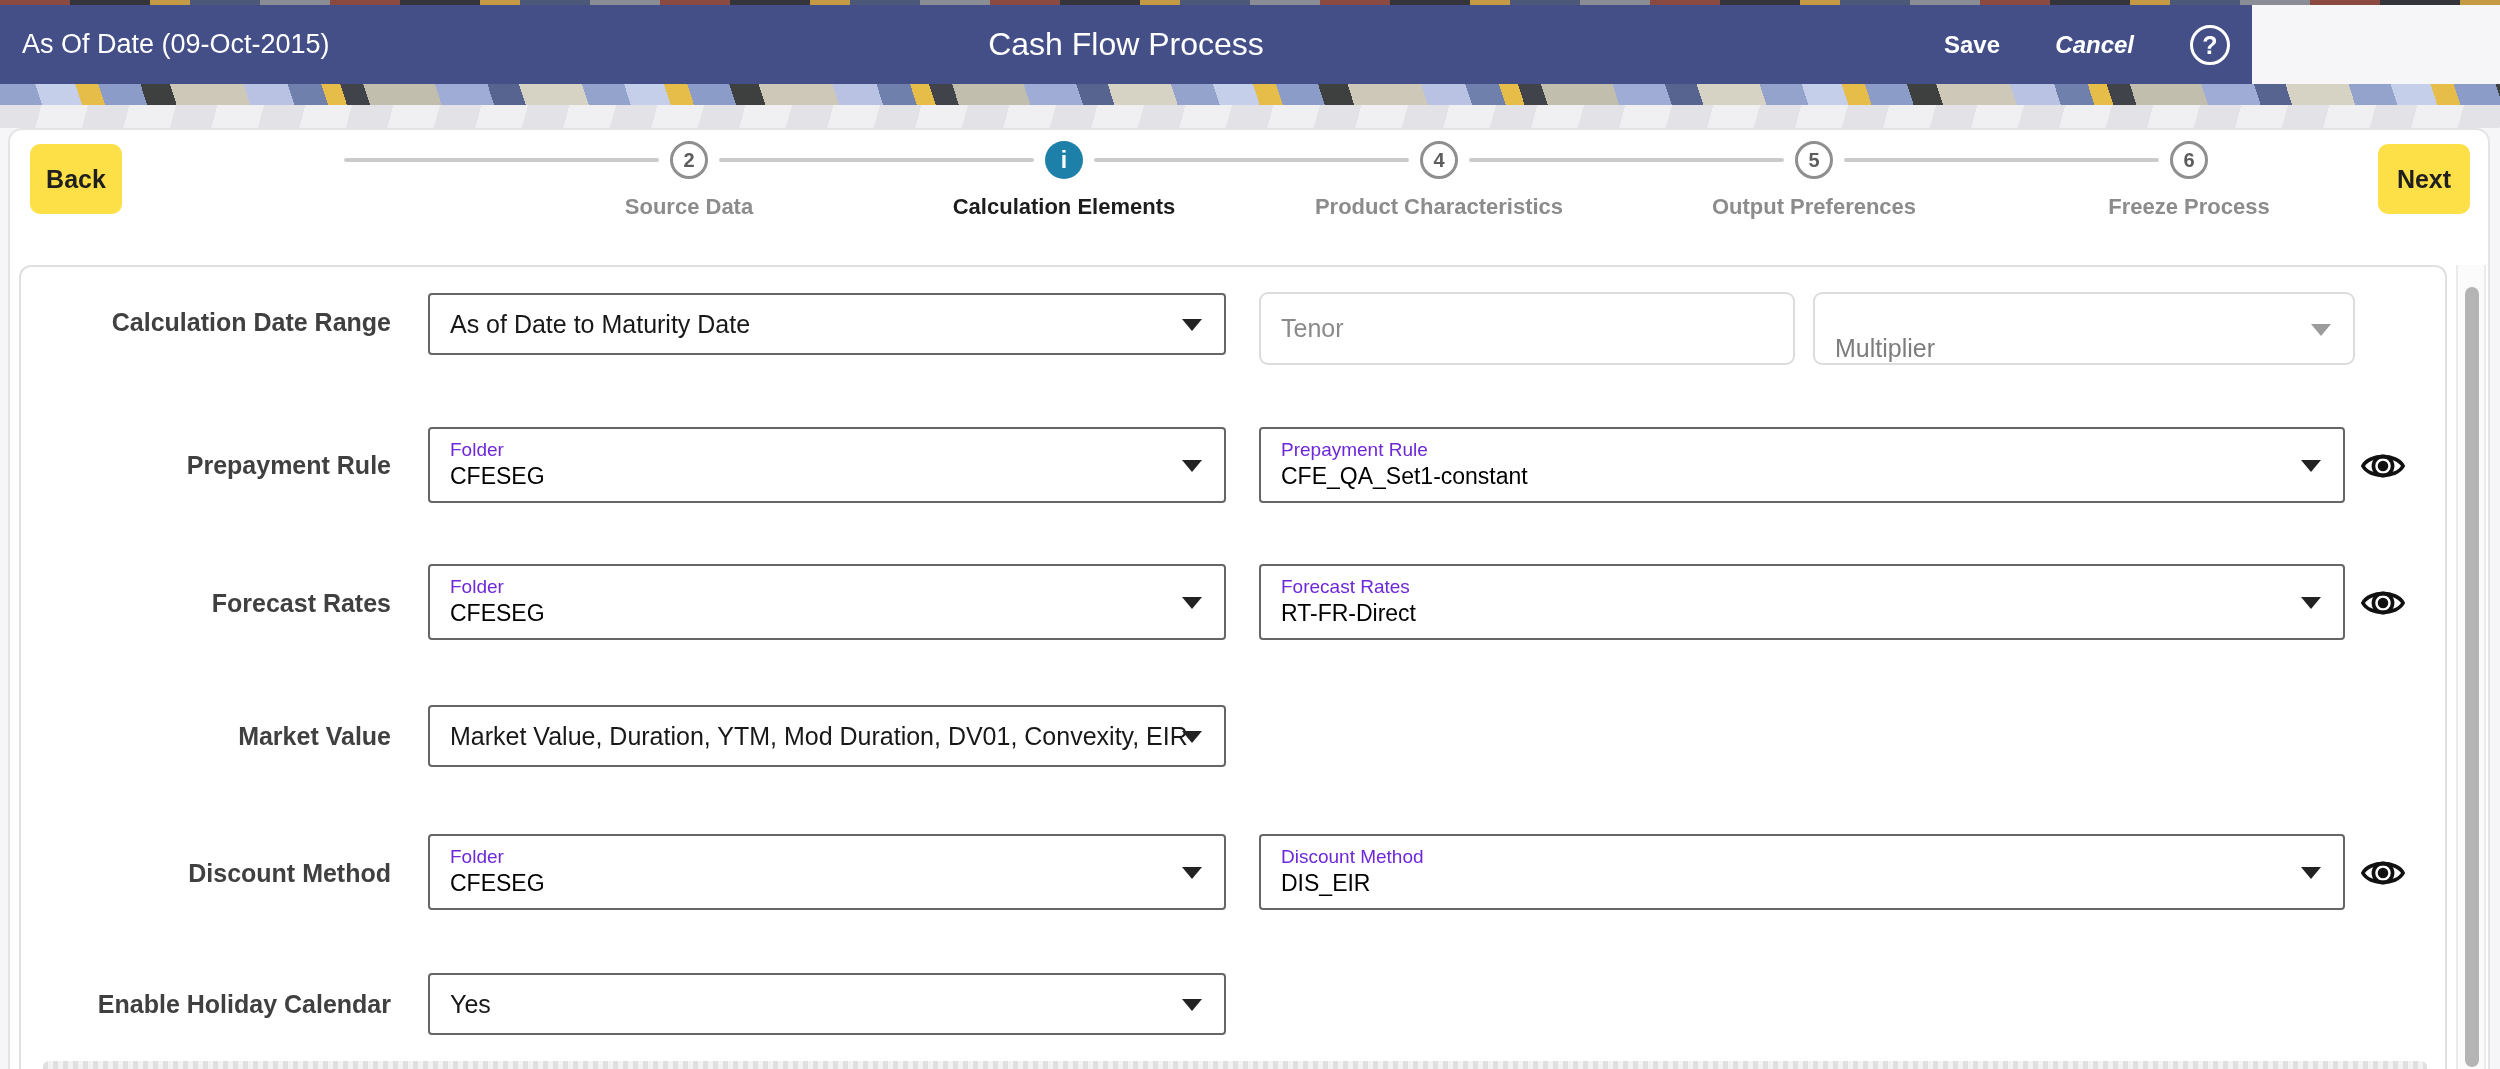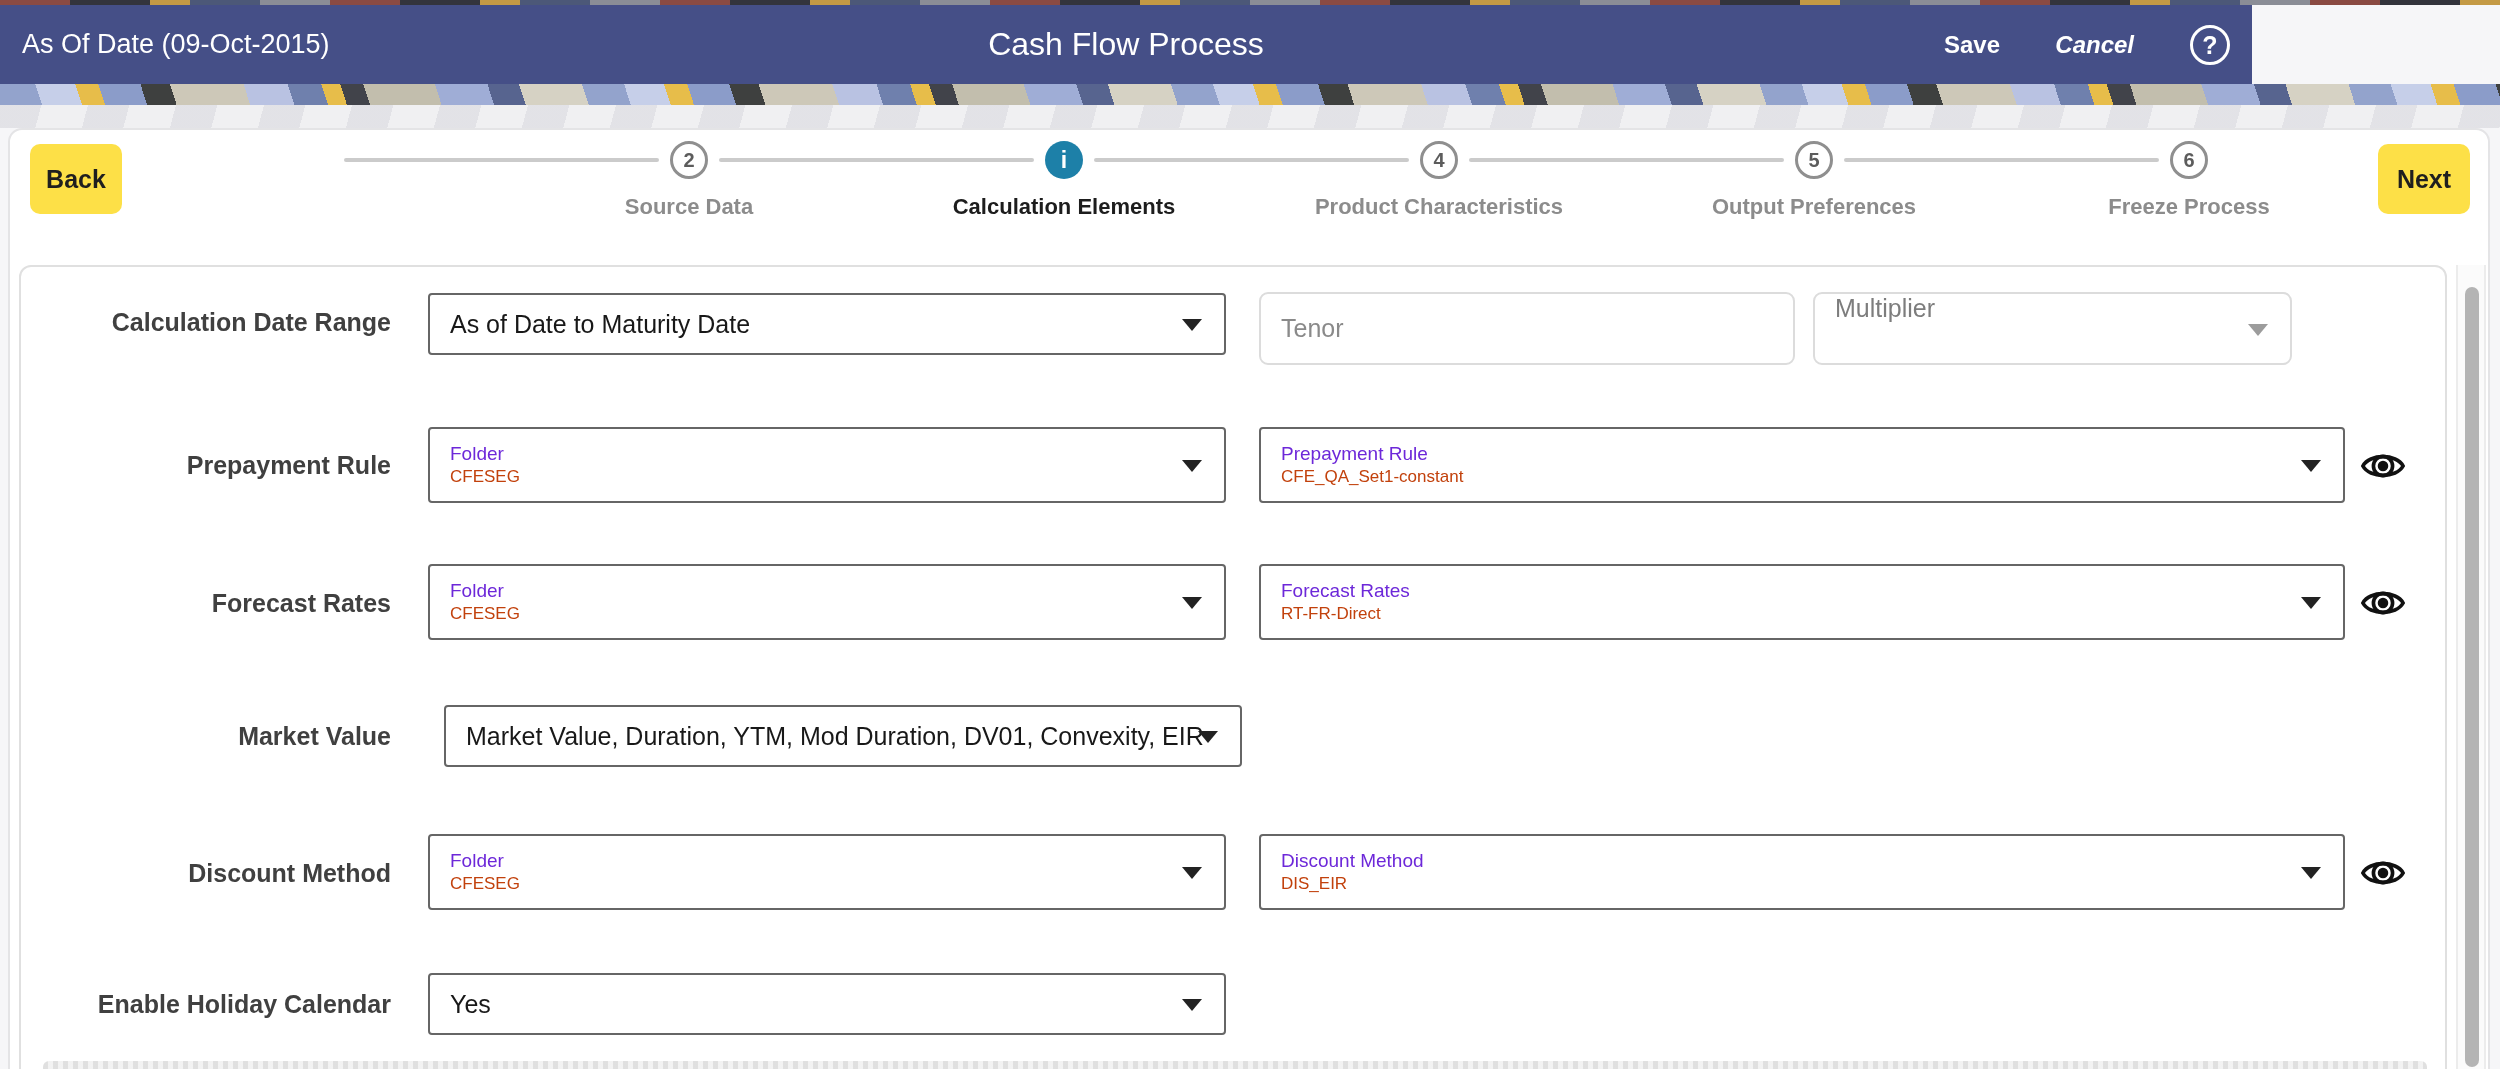--- a/index.html
+++ b/index.html
@@ -84,46 +84,46 @@
   }
   .lbl1{ top:38px; } .lbl2{ top:181px; } .lbl3{ top:319px; } .lbl4{ top:452px; } .lbl5{ top:589px; } .lbl6{ top:720px; }
   .dd{
     position:absolute; background:#fff; border:2px solid #666; border-radius:4px; cursor:pointer;
   }
   .dd-single{
     left:407px; width:798px; height:62px;
     display:flex; align-items:center; padding:0 60px 0 20px;
     font-size:25px; color:#181818; white-space:nowrap; overflow:hidden;
   }
-  .p1{ top:26px; } .p4{ top:438px;margin-left:16px; } .p6{ top:706px; }
+  .p1{ top:26px; } .p4{ top:438px; } .p6{ top:706px; }
   .dd-double{
     height:76px; display:flex; flex-direction:column; justify-content:center;
     padding:0 60px 0 20px;
   }
   .col-a{ left:407px; width:798px; }
   .col-b{ left:1238px; width:1086px; }
   .p2{ top:160px; } .p3{ top:297px; } .p5{ top:567px; }
   .mini-label{ font-size:19px; color:#6d28d9; margin-bottom:5px; line-height:1; }
-  .dd-value{ font-size:17px; color:#c2410c; line-height:1.1; white-space:nowrap; overflow:hidden; }
+  .dd-value{ font-size:23px; color:#000000; line-height:1.1; white-space:nowrap; overflow:hidden; }
   .caret{
     position:absolute; right:22px; top:50%; margin-top:-5px;
     width:0; height:0; border-left:10px solid transparent; border-right:10px solid transparent;
     border-top:12px solid #222;
   }
   .caret.gray{ border-top-color:#9c9c9c; }
   .tenor-input{
     position:absolute; left:1238px; top:25px; width:536px; height:73px;
     border:2px solid #dcdcdc; border-radius:9px; padding:0 20px;
     font-family:inherit; font-size:25px; color:#333; background:#fff;
   }
   .tenor-input::placeholder{ color:#8a8a8a; opacity:1; }
   .dd-mult{
-    position:absolute; left:1792px; top:25px; width:479px; height:73px;
+    position:absolute; left:1792px; top:25px; width:542px; height:73px;
     border:2px solid #dcdcdc; border-radius:9px; background:#fff;
-    display:flex; align-items:flex-start; padding:0 60px 0 20px;
+    display:flex; align-items:flex-end; padding:0 60px 0 20px;
     font-size:25px; color:#7d7d7d; cursor:pointer;
   }
   .eye{
     position:absolute; left:2339px; width:46px; height:46px; cursor:pointer;
     display:flex; align-items:center; justify-content:center;
   }
   .e2{ top:176px; } .e3{ top:313px; } .e5{ top:583px; }
   .eye svg{ width:46px; height:46px; }
   .bottom-strip{
     position:absolute; left:22px; top:794px; width:2384px; height:16px;

